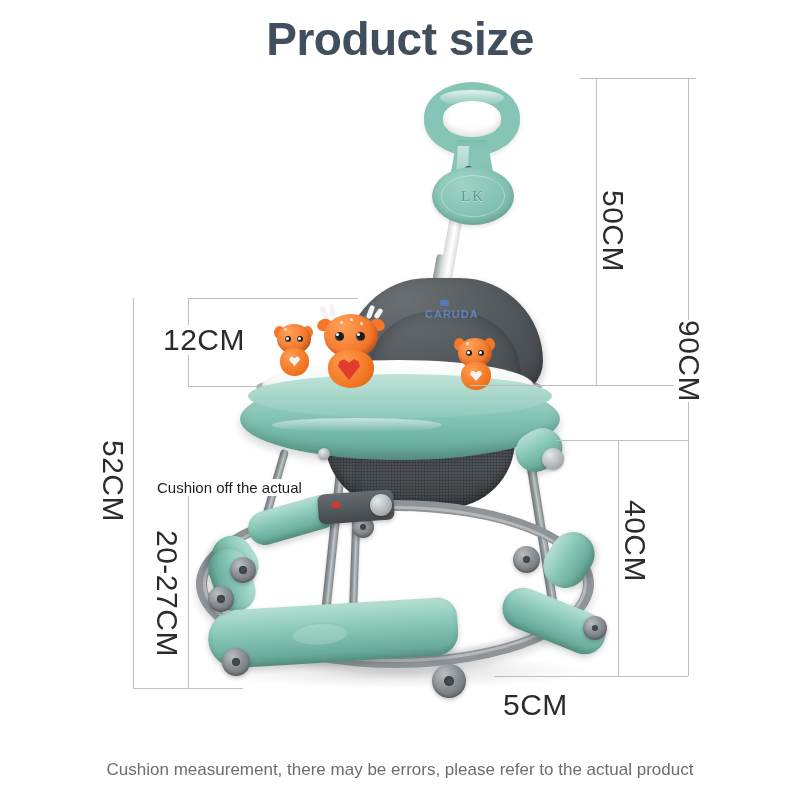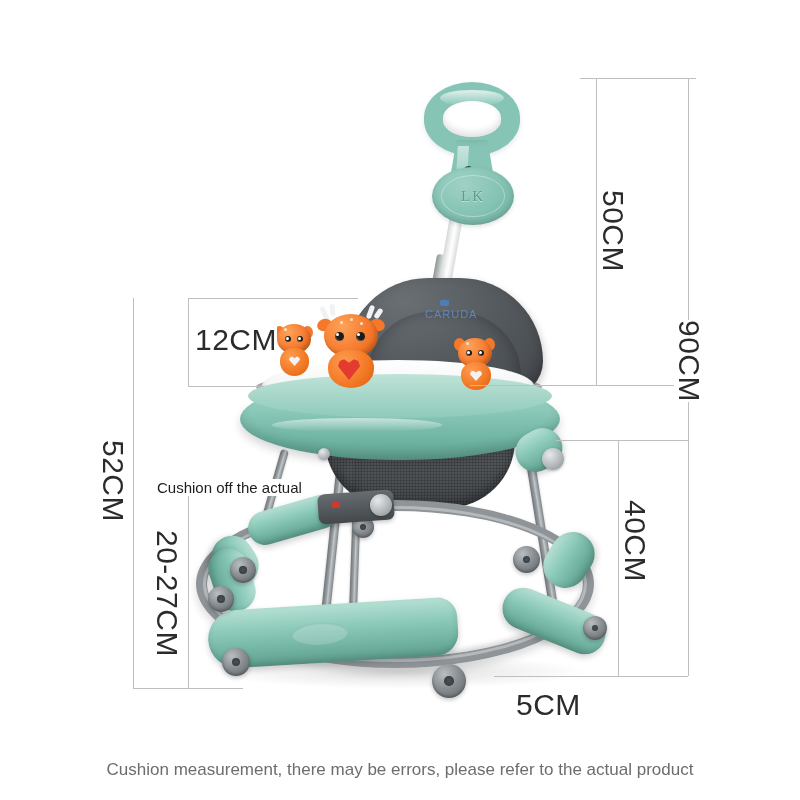--- a/index.html
+++ b/index.html
@@ -142,21 +142,21 @@
   }
   .backrest::after{
     content:"";position:absolute;left:22px;top:34px;right:22px;bottom:0;
     border-radius:70px 70px 22px 22px;
     box-shadow:inset 0 0 16px rgba(0,0,0,.30);
   }
   .brand{
     position:absolute;left:425px;top:308px;
     font-size:11px;letter-spacing:1px;
     color:#5f88bd;opacity:.95;
-    font-weight:400;
+    font-weight:700;
   }
   .brand-dot{
     position:absolute;left:440px;top:300px;width:9px;height:6px;
     background:#4f7fc0;border-radius:2px;opacity:.9;
   }
 
   
   .tray-white{
     position:absolute;left:262px;top:360px;width:272px;height:52px;
     border-radius:50%;
@@ -339,20 +339,21 @@
     position:absolute;left:210px;top:655px;width:380px;height:34px;
     border-radius:50%;
     background:radial-gradient(ellipse at center,rgba(0,0,0,.13),rgba(0,0,0,0) 70%);
   }
 </style>
 </head>
 <body>
 
 <div id="stage">
 
+  <div class="title">Product size</div>
 
   <div id="product">
 
     <div class="floor-shadow"></div>
 
     <div class="stem2"></div>
     <div class="stem"></div>
 
     <div class="grip"></div>
     <div class="grip-hi"></div>
@@ -470,25 +471,25 @@
   <div class="dline v" style="left:494px;top:676px;height:-0px;"></div>
   <div class="dline h" style="left:494px;top:676px;width:66px;"></div>
   <div class="dline v" style="left:494px;top:676px;height:0px;"></div>
 
   <div class="dlabel rot" style="left:628px;top:190px;">50CM</div>
 
   <div class="dlabel rot" style="left:704px;top:320px;">90CM</div>
 
   <div class="dlabel rot" style="left:650px;top:500px;">40CM</div>
 
-  <div class="dlabel" style="left:163px;top:325px;margin-left:32px;">12CM</div>
+  <div class="dlabel" style="left:163px;top:325px;">12CM</div>
 
   <div class="dlabel rot" style="left:128px;top:440px;">52CM</div>
 
   <div class="dlabel rot" style="left:182px;top:530px;">20-27CM</div>
 
-  <div class="dlabel" style="left:516px;top:690px;">5CM</div>
+  <div class="dlabel" style="left:503px;top:690px;">5CM</div>
 
   <div class="note" style="left:155px;top:479px;">Cushion off the actual</div>
 
   <div class="footer">Cushion measurement, there may be errors, please refer to the actual product</div>
 
 </div>
 
 </body></html>

